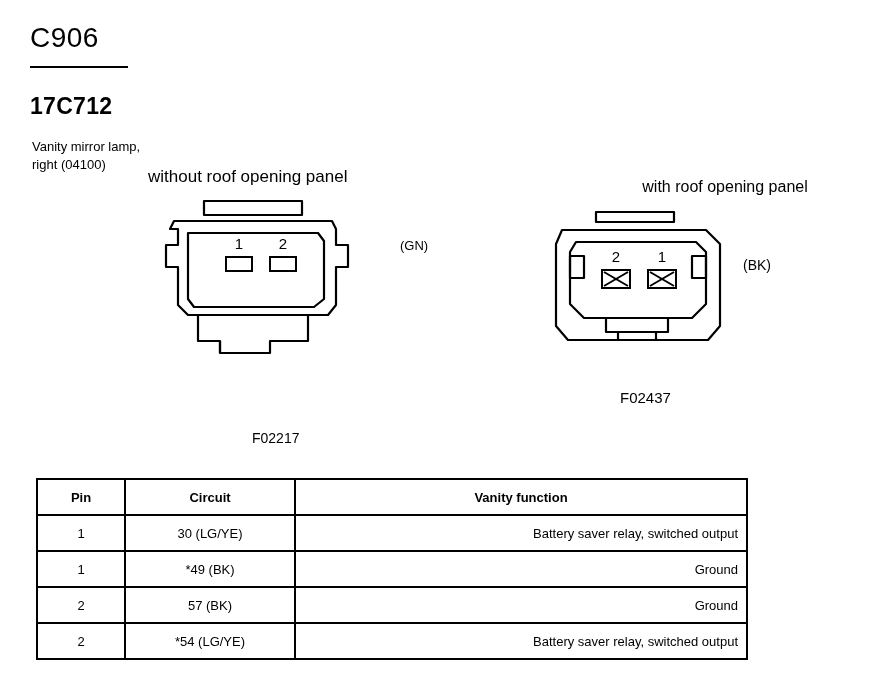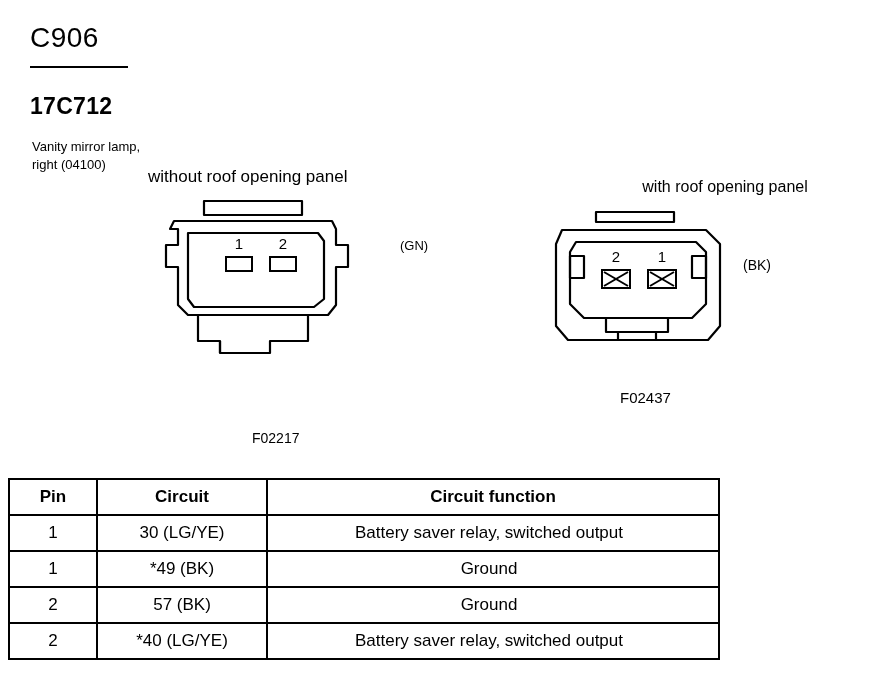--- a/index.html
+++ b/index.html
@@ -111,40 +111,40 @@
     font-size: 15px;
   }
 
   .svg-wrap { position: absolute; }
   #svg-left { left: 160px; top: 195px; }
   #svg-right { left: 540px; top: 200px; }
 
   
   #pin-table {
     position: absolute;
-    left: 8px;
+    left: 36px;
     top: 478px;
     width: 712px;
     border-collapse: collapse;
-    font-size: 17px;
+    font-size: 13px;
   }
   #pin-table th, #pin-table td {
     border: 2px solid #000;
     height: 34px;
     padding: 0 8px;
   }
   #pin-table th {
     font-weight: bold;
     text-align: center;
   }
   #pin-table td.pin-col, #pin-table td.circ-col {
     text-align: center;
   }
   #pin-table td.func-col {
-    text-align: center;
+    text-align: right;
     padding-left: 0;
   }
   #pin-table col.c-pin { width: 88px; }
   #pin-table col.c-circ { width: 170px; }
 </style>
 </head>
 <body>
 
 <div id="page">
 
@@ -221,40 +221,40 @@
   <table id="pin-table">
     <colgroup>
         <col class="c-pin">
         <col class="c-circ">
         <col>
       </colgroup>
     <thead>
       <tr>
         <th>Pin</th>
         <th>Circuit</th>
-        <th>Circuit function</th>
+        <th>Vanity function</th>
       </tr>
     </thead>
     <tbody>
       <tr>
         <td class="pin-col">1</td>
         <td class="circ-col">30 (LG/YE)</td>
         <td class="func-col">Battery saver relay, switched output</td>
       </tr>
       <tr>
         <td class="pin-col">1</td>
         <td class="circ-col">*49 (BK)</td>
         <td class="func-col">Ground</td>
       </tr>
       <tr>
         <td class="pin-col">2</td>
         <td class="circ-col">57 (BK)</td>
         <td class="func-col">Ground</td>
       </tr>
       <tr>
         <td class="pin-col">2</td>
-        <td class="circ-col">*40 (LG/YE)</td>
+        <td class="circ-col">*54 (LG/YE)</td>
         <td class="func-col">Battery saver relay, switched output</td>
       </tr>
     </tbody>
   </table>
 
 </div>
 
 </body></html>

